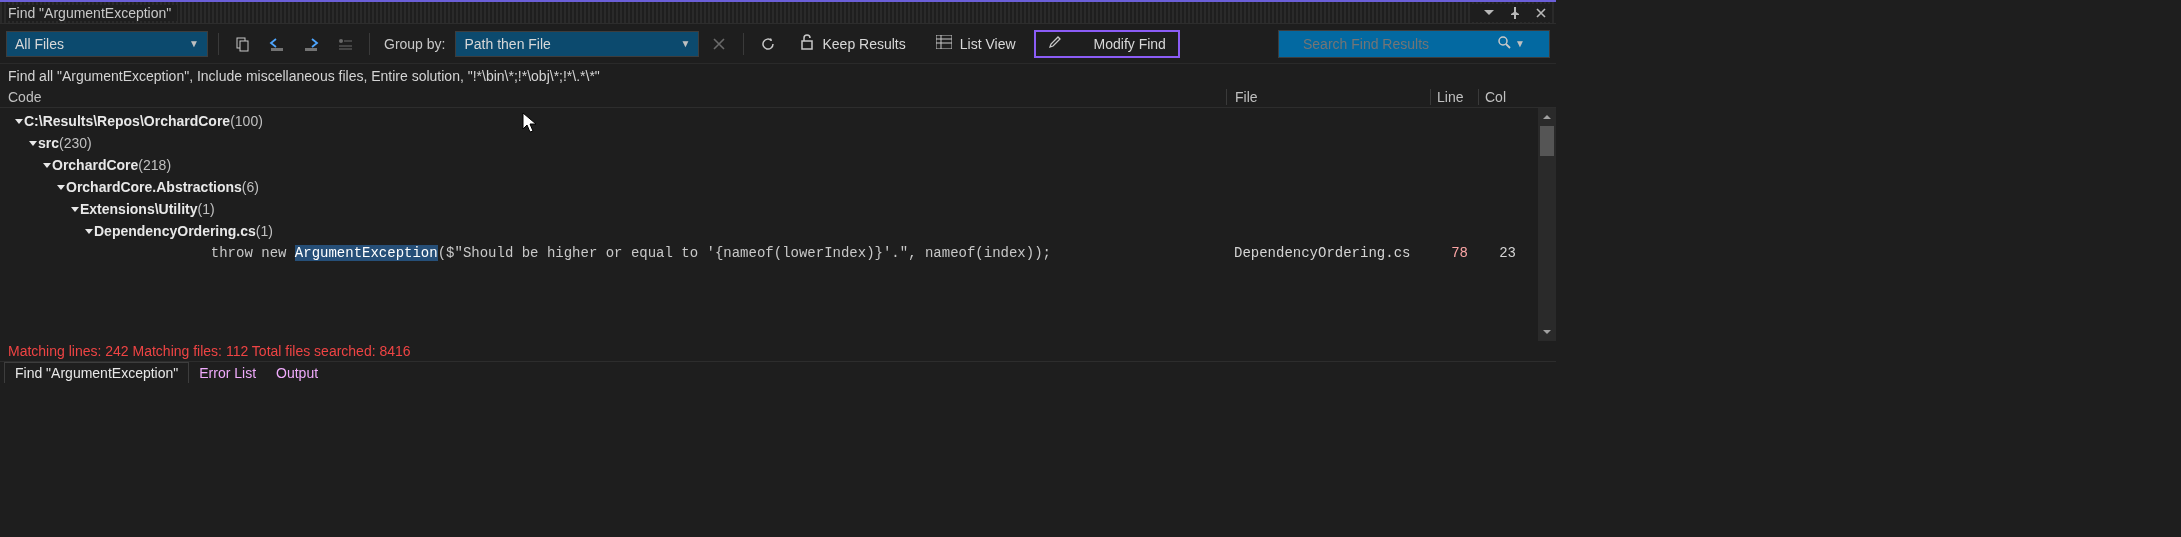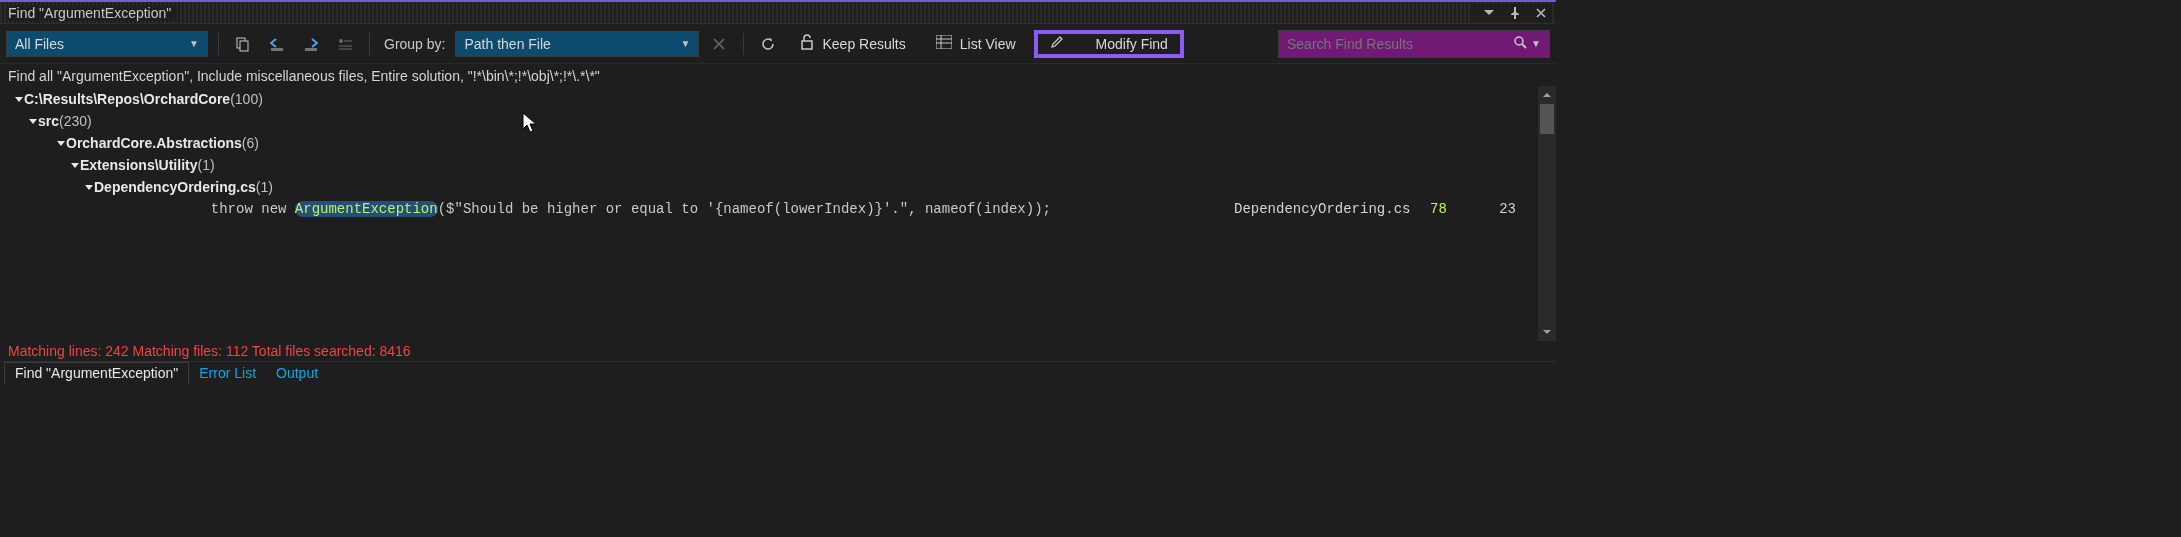--- a/index.html
+++ b/index.html
@@ -51,25 +51,25 @@
   .combo.groupby { width:244px;gap:36px; }
   .chev { margin-left:8px; color:#c0c0c0; font-size:10px; }
   .tool-sep { width:1px; height:22px; background:#3a3a3a; margin:0 4px; }
   .tool-btn { width:28px; height:26px; display:flex; align-items:center; justify-content:center; color:#c8c8c8; cursor:pointer; }
   .tool-btn.dim { color:#6a6a6a; }
   .label { color:#c8c8c8; padding:0 4px; }
   .pill-btn {
     display:flex; align-items:center; gap:8px;
     height:28px; padding:0 12px; color:#d8d8d8; cursor:pointer;
   }
-  .highlight-red { border:4px solid #8b5cf6;gap:32px; }
+  .highlight-red { border:2px solid #8b5cf6;gap:32px; }
   .searchbox {
     display:flex; align-items:center;
-    background:#701a75; border:1px solid #3d3d3d;
-    height:28px; padding:0 8px; width:272px; margin-left:auto; color:#8a8a8a;
+    background:#0369a1; border:1px solid #3d3d3d;
+    height:28px; padding:0 24px; width:272px; margin-left:auto; color:#8a8a8a;
   }
   .searchbox input {
     flex:1; background:transparent; border:none; outline:none;
     color:#d4d4d4; font-size:14px; font-family:inherit;
   }
 
   .query-line { padding:4px 8px 2px; color:#d4d4d4; }
   .column-headers {
     display:flex; align-items:center;
     height:22px; border-bottom:1px solid #2d2d2d; color:#c0c0c0;
@@ -93,32 +93,32 @@
   .tree-row .tw svg { width:10px; height:10px; }
   .tree-row.bold { font-weight:600; color:#e8e8e8; }
   .tree-row .count { color:#c0c0c0; font-weight:400; }
   .indent { display:inline-block; }
   .code-line {
     display:flex; align-items:center; height:22px;
     font-family: Consolas, "Courier New", monospace;
     font-size:14px;
   }
   .code-text { padding-left:110px; color:#c8c8c8; white-space:pre; flex:1; overflow:hidden; }
-  .hl { background:#264f78; color:#bef264;border-radius:8px; }
+  .hl { background:#264f78; color:#ffffff; }
   .row-data { display:flex; align-items:center; }
   .row-data .cfile { width:204px; color:#d4d4d4; padding-left:8px; }
-  .row-data .cline { width:48px; color:#bef264; padding-right:10px; }
+  .row-data .cline { width:48px; color:#fca5a5; text-align:right; padding-right:10px; }
   .row-data .ccol  { width:60px; color:#d4d4d4; text-align:right; padding-right:22px; }
 
   .status-line { padding:2px 8px; color:#ef4444; }
   .bottom-tabs {
     display:flex; align-items:center; height:22px; border-top:1px solid #2d2d2d;
     padding-left:4px; gap:0;
   }
-  .btab { padding:2px 10px; color:#0ea5e9; cursor:pointer; }
+  .btab { padding:2px 10px; color:#f0abfc; cursor:pointer; }
   .btab.active { color:#e8e8e8; border:1px solid #3d3d3d; border-bottom:none; background:#1e1e1e; }
 
   .vscroll {
     position:absolute; right:0; top:0; width:18px; height:100%;
     background:#2a2a2a; display:flex; flex-direction:column; align-items:center;
   }
   .vscroll .arrow { height:18px; width:100%; display:flex; align-items:center; justify-content:center; color:#a0a0a0; cursor:pointer; }
   .vscroll .track { flex:1; position:relative; width:100%; }
   .vscroll .thumb { position:absolute; top:0; left:2px; right:2px; height:30px; background:#555; }
 
@@ -241,20 +241,27 @@
             <circle cx="6" cy="6" r="4" fill="none" stroke="#c8c8c8" stroke-width="1.5"></circle>
             <line x1="9" y1="9" x2="13" y2="13" stroke="#c8c8c8" stroke-width="1.8"></line>
           </svg>
       </span>
       <span class="chev" style="margin-left:4px">▼</span>
     </div>
   </div>
 
   <div class="query-line">Find all "ArgumentException", Include miscellaneous files, Entire solution, "!*\bin\*;!*\obj\*;!*\.*\*"</div>
 
+  <div class="column-headers">
+    <div class="col-code">Code</div>
+    <div class="col-file">File</div>
+    <div class="col-line">Line</div>
+    <div class="col-col">Col</div>
+    <div class="scroll-gutter"></div>
+  </div>
 
   <div class="results">
 
     <div id="tree">
         <div class="tree-row bold">
           <span class="indent" style="width:14px"></span>
           <span class="tw">
             <svg viewBox="0 0 10 10">
               <path d="M1 3 L5 8 L9 3 z" fill="#e8e8e8"></path>
             </svg>
@@ -264,20 +271,30 @@
         </div>
         <div class="tree-row bold">
           <span class="indent" style="width:28px"></span>
           <span class="tw">
             <svg viewBox="0 0 10 10">
               <path d="M1 3 L5 8 L9 3 z" fill="#e8e8e8"></path>
             </svg>
           </span> 
           <span>src</span>  
           <span class="count">(230)</span>
+        </div>
+        <div class="tree-row bold">
+          <span class="indent" style="width:42px"></span>
+          <span class="tw">
+            <svg viewBox="0 0 10 10">
+              <path d="M1 3 L5 8 L9 3 z" fill="#e8e8e8"></path>
+            </svg>
+          </span> 
+          <span>OrchardCore</span>  
+          <span class="count">(218)</span>
         </div>
         <div class="tree-row bold">
           <span class="indent" style="width:56px"></span>
           <span class="tw">
             <svg viewBox="0 0 10 10">
               <path d="M1 3 L5 8 L9 3 z" fill="#e8e8e8"></path>
             </svg>
           </span> 
           <span>OrchardCore.Abstractions</span>  
           <span class="count">(6)</span>

